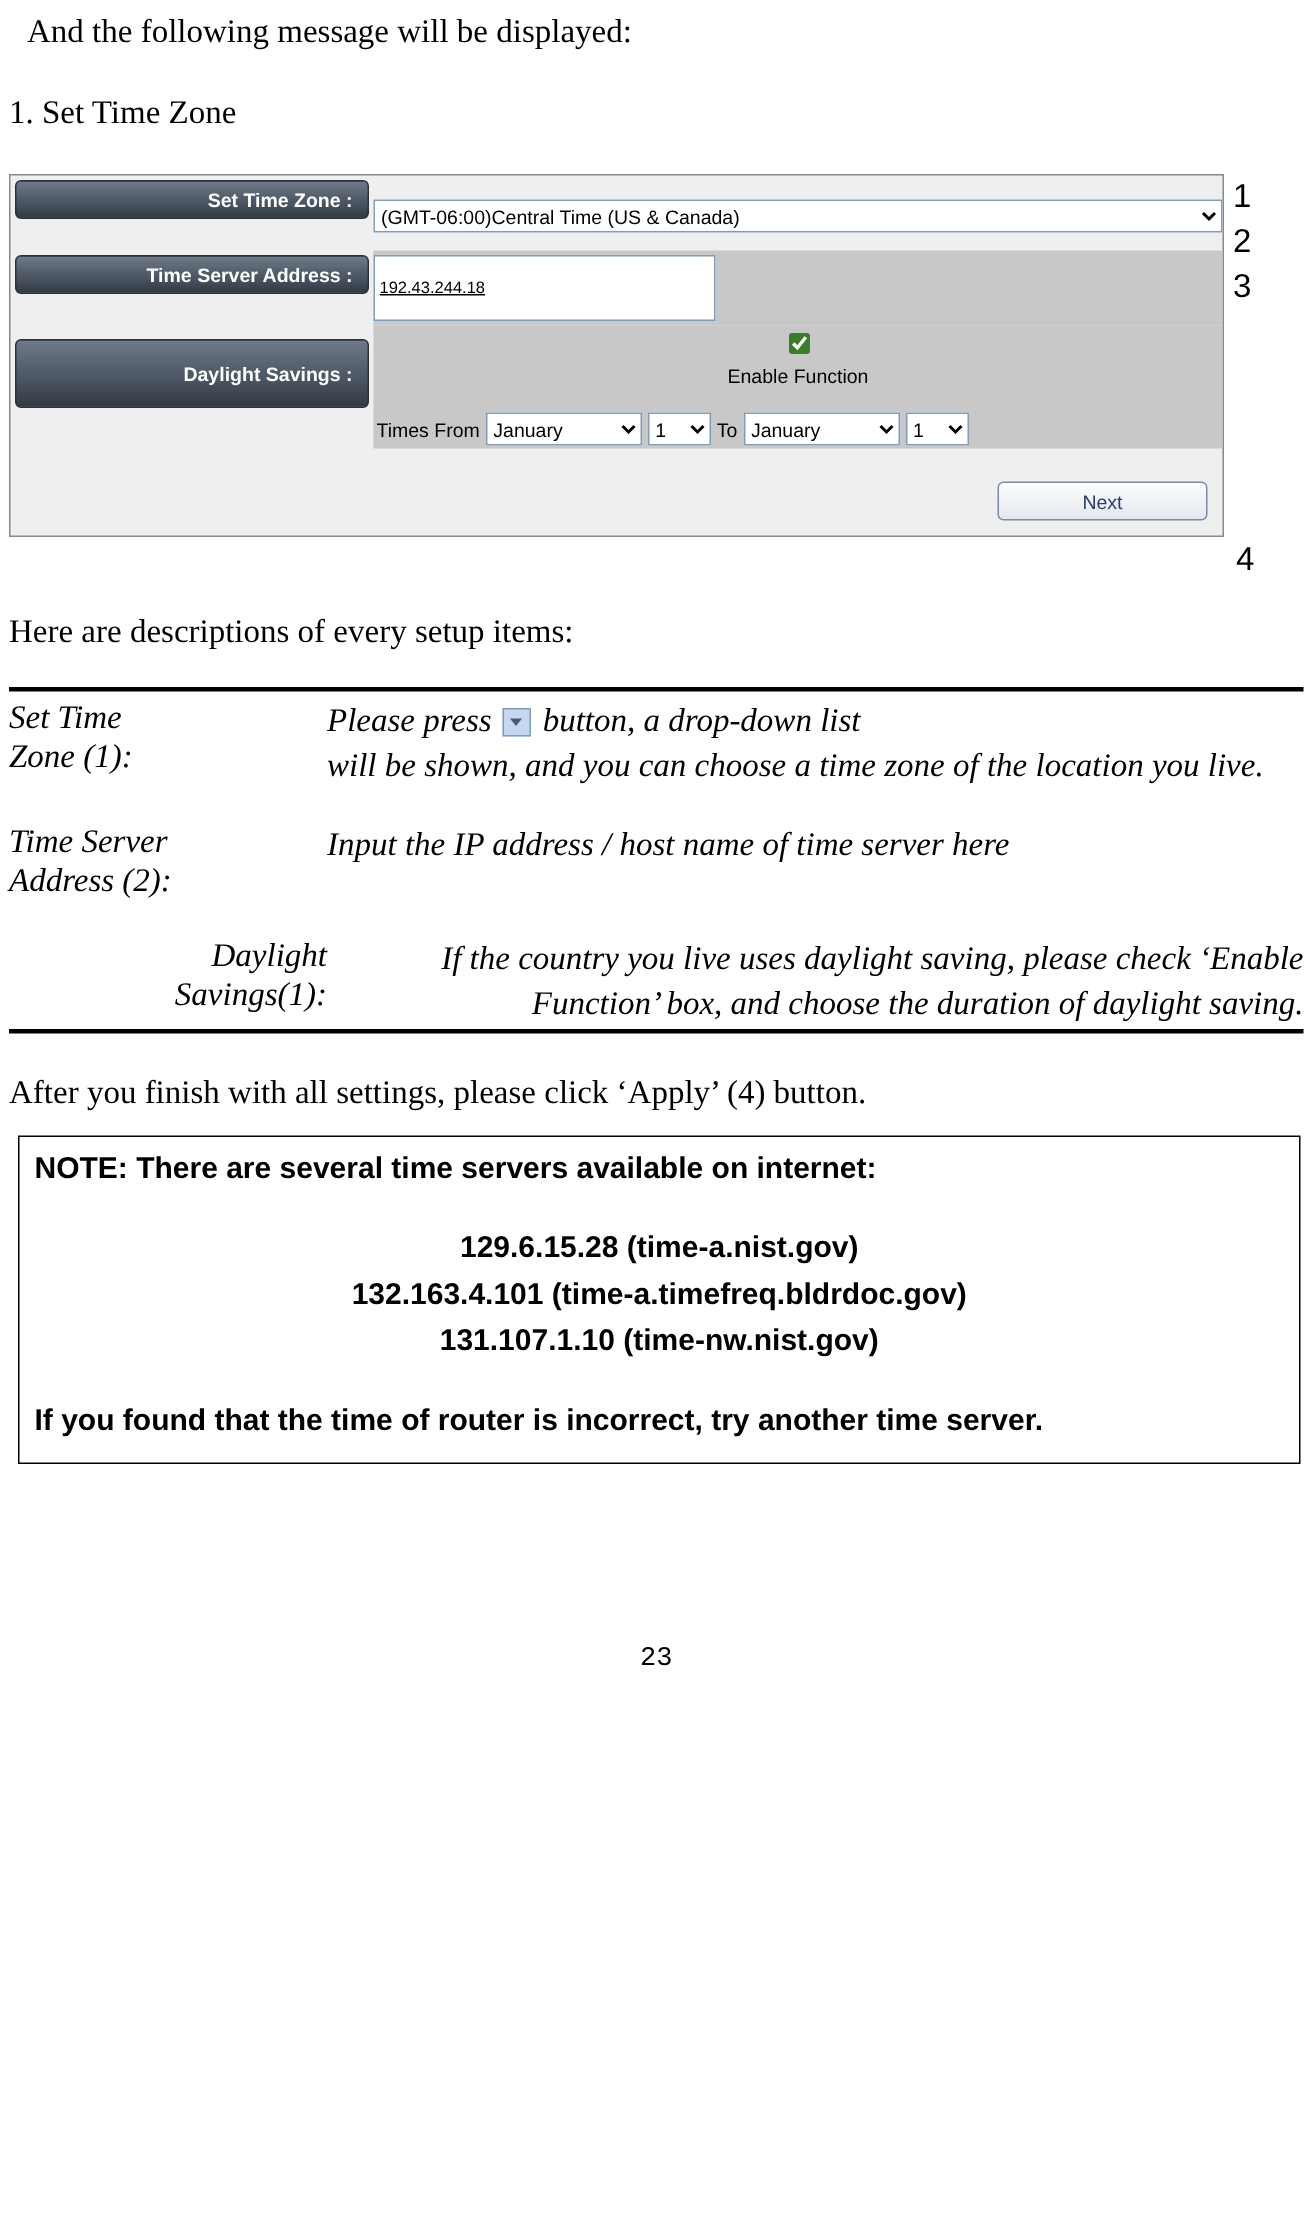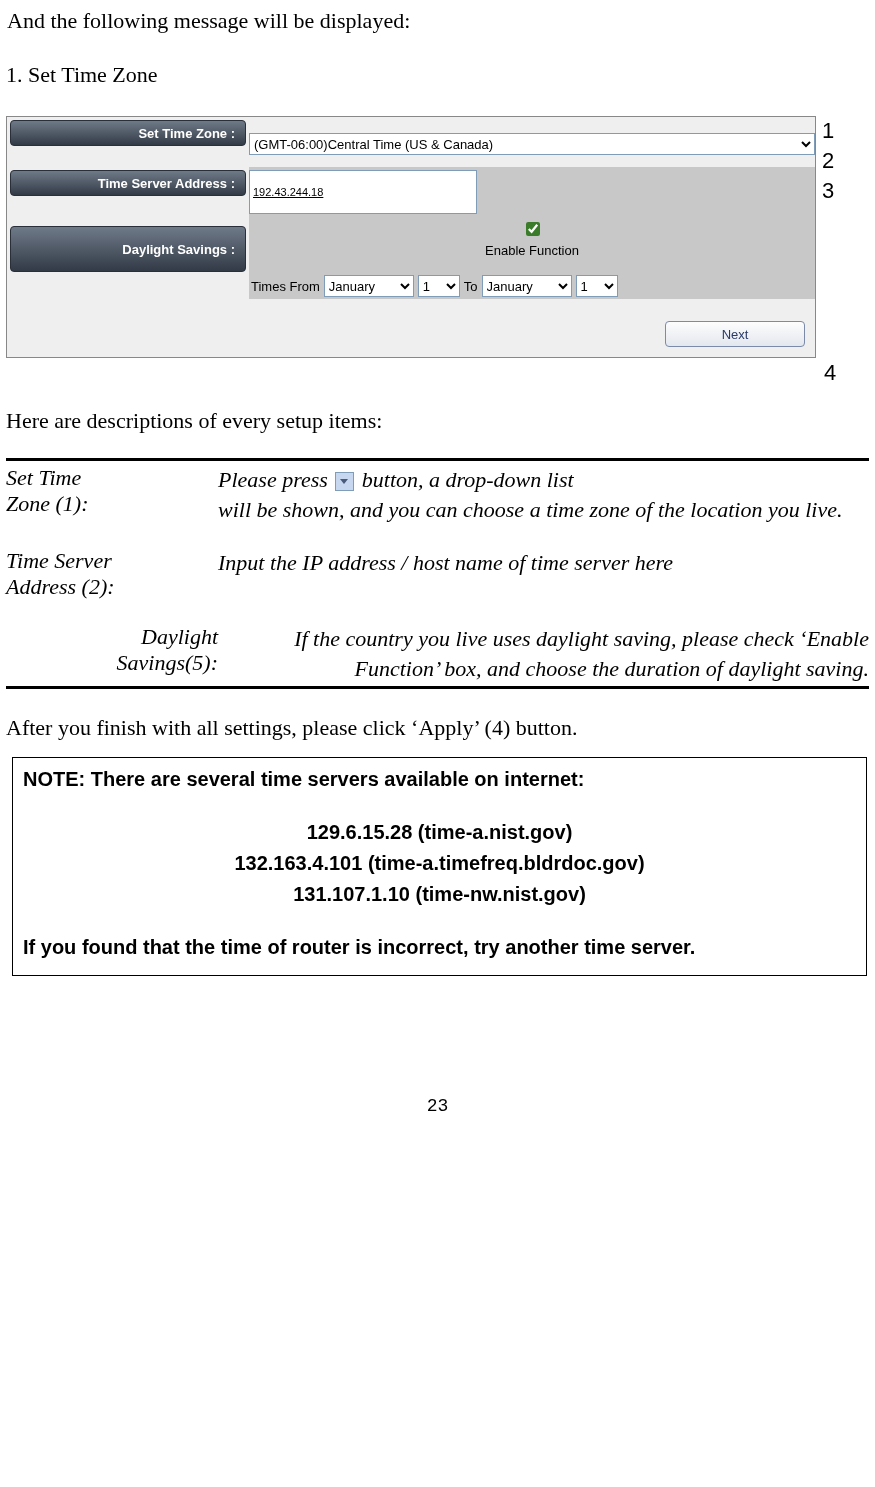--- a/index.html
+++ b/index.html
@@ -5,21 +5,21 @@
   body {
     font-family: "Times New Roman", serif;
     font-size: 22px;
     color: #000;
     background: #fff;
     margin: 0;
     padding: 8px 4px 30px 4px;
     width: 875px;
     box-sizing: border-box;
   }
-  .intro { margin: 0 0 28px 3px; }
+  .intro { margin: 0 0 28px 14px; }
   .section-title { margin: 0 0 28px 2px; }
 
   .figure-wrap {
     display: flex;
     align-items: flex-start;
     margin: 0 0 2px 2px;
   }
   .config-panel {
     border: 1px solid #888;
     background: #efefef;
@@ -82,21 +82,21 @@
     width: 14px; height: 14px;
     accent-color: #3a7c2a;
   }
   .ds-select {
     font-family: Tahoma, Arial, sans-serif;
     font-size: 13px;
     height: 22px;
     border: 1px solid #7f9db9;
     background: #fff;
   }
-  .ds-month { width: 90px; }
+  .ds-month { width: 104px; }
   .ds-day { width: 42px; }
   .btn-row {
     display: flex; justify-content: flex-end;
     padding: 22px 10px 10px 0;
   }
   .next-btn {
     width: 140px; height: 26px;
     background: linear-gradient(#fdfdfd, #e3e7ee);
     border: 1px solid #7a8aa8;
     border-radius: 4px;
@@ -263,21 +263,21 @@
   <div class="desc-row">
     <div class="desc-term">
       <span>Time Server</span><br>
       <span>Address (2):</span>
     </div>
     <div class="desc-def">Input the IP address / host name of time server here</div>
   </div>
   <div class="desc-row">
     <div class="desc-term">
       <span>Daylight</span><br>
-      <span>Savings(5):</span>
+      <span>Savings(1):</span>
     </div>
     <div class="desc-def">If the country you live uses daylight saving, please check ‘Enable Function’ box, and choose the duration of daylight saving.</div>
   </div>
 </div>
 
 <p class="after-text">After you finish with all settings, please click ‘Apply’ (4) button.</p>
 
 <div class="note-box">
   <div class="note-title">NOTE: There are several time servers available on internet:</div>
   <div class="note-servers">

